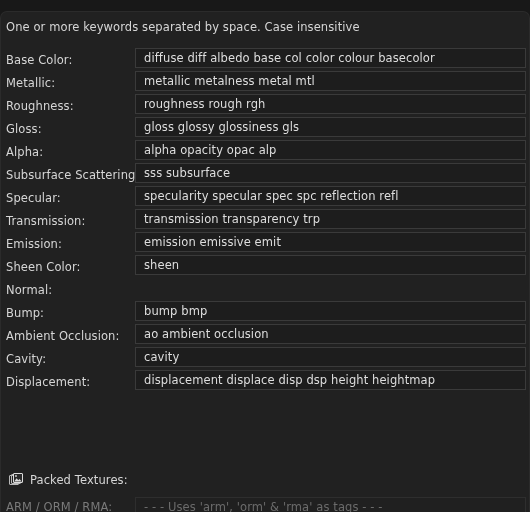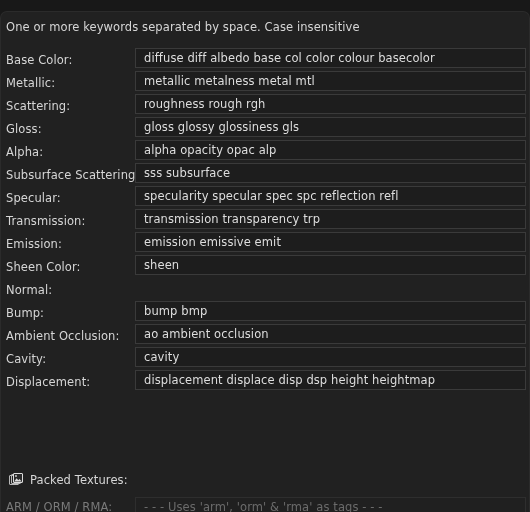--- a/index.html
+++ b/index.html
@@ -143,21 +143,21 @@
   <div class="rows">
       <div class="row">
         <span class="row-label">Base Color:</span>
         <div class="field">diffuse diff albedo base col color colour basecolor</div>
       </div>
       <div class="row">
         <span class="row-label">Metallic:</span>
         <div class="field">metallic metalness metal mtl</div>
       </div>
       <div class="row">
-        <span class="row-label">Scattering:</span>
+        <span class="row-label">Roughness:</span>
         <div class="field">roughness rough rgh</div>
       </div>
       <div class="row">
         <span class="row-label">Gloss:</span>
         <div class="field">gloss glossy glossiness gls</div>
       </div>
       <div class="row">
         <span class="row-label">Alpha:</span>
         <div class="field">alpha opacity opac alp</div>
       </div>

